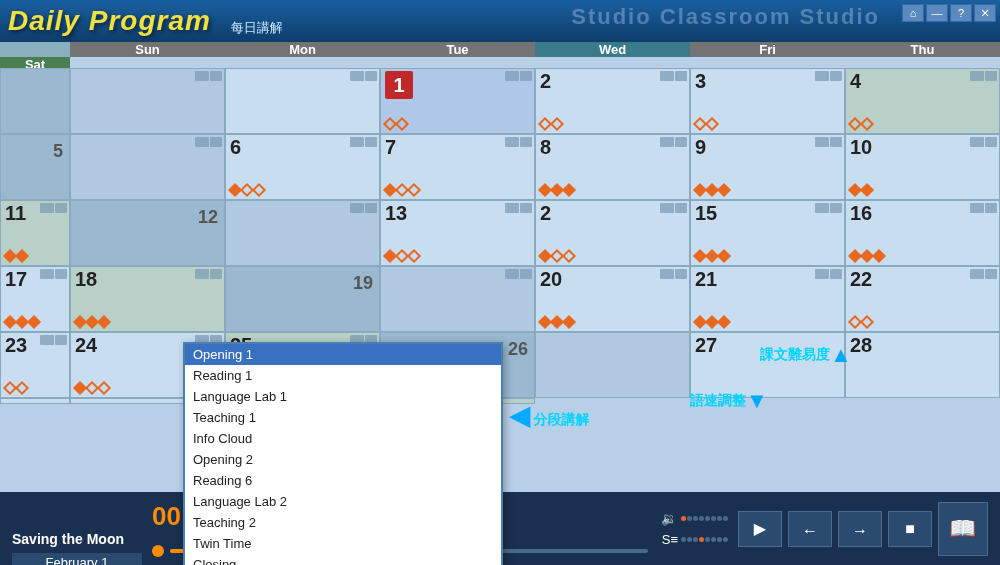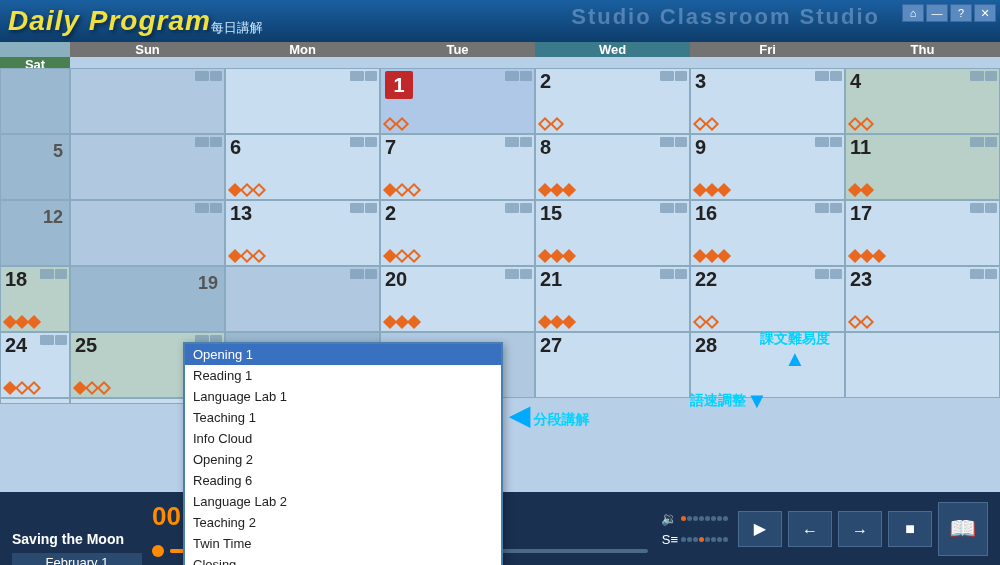--- a/index.html
+++ b/index.html
@@ -24,21 +24,21 @@
       font-size: 28px;
       font-weight: 900;
       font-style: italic;
       color: #f0e040;
       letter-spacing: 1px;
       text-shadow: 2px 2px 4px rgba(0,0,0,0.5);
     }
     .header-subtitle {
       font-size: 13px;
       color: #cce8ff;
-      margin-left: 0;
+      margin-left: 20px;
       margin-top: 14px;
     }
     .header-bg-text {
       position: absolute;
       right: 120px;
       top: 4px;
       font-size: 22px;
       font-weight: bold;
       color: rgba(200,220,255,0.35);
       letter-spacing: 2px;
@@ -451,20 +451,31 @@
       </div>
     </div>
     <div class="cal-cell">
       <div class="date-num">9</div>
       <div class="cell-top-icons">
           <div class="icon-small"></div>
           <div class="icon-pencil"></div>
         </div>
       <div class="cell-icons">
         <span class="diamond"></span>
+        <span class="diamond"></span>
+        <span class="diamond"></span>
+      </div>
+    </div>
+    <div class="cal-cell">
+      <div class="date-num">10</div>
+      <div class="cell-top-icons">
+          <div class="icon-small"></div>
+          <div class="icon-pencil"></div>
+        </div>
+      <div class="cell-icons">
         <span class="diamond"></span>
         <span class="diamond"></span>
       </div>
     </div>
     <div class="cal-cell sat-col">
       <div class="date-num">11</div>
       <div class="cell-top-icons">
           <div class="icon-small"></div>
           <div class="icon-pencil"></div>
         </div>
@@ -663,21 +674,21 @@
 </div>
 
 <div class="annotation" style="left: 510px; top: 400px; font-family: Liberation Serif, serif;">
   <span style="font-size:26px; color:#00aaff;">◀</span>
   <span>分段講解</span>
 </div>
 <div class="annotation" style="left: 690px; top: 390px; display:flex; flex-direction:row; align-items:center;">
   <span>語速調整</span>
   <span style="font-size:22px; color:#00aaff; line-height:1;">▼</span>
 </div>
-<div class="annotation" style="left: 760px; top: 330px; display:flex; flex-direction:column; align-items:center;">
+<div class="annotation" style="left: 760px; top: 344px; display:flex; flex-direction:row; align-items:center;">
   <span>課文難易度</span>
   <span style="font-size:22px; color:#00aaff; line-height:1;">▲</span>
 </div>
 
 <div class="bottom-panel">
   <div class="track-info">
     <span class="track-title">Saving the Moon</span>
     <span class="track-date">February 1</span>
   </div>
 

